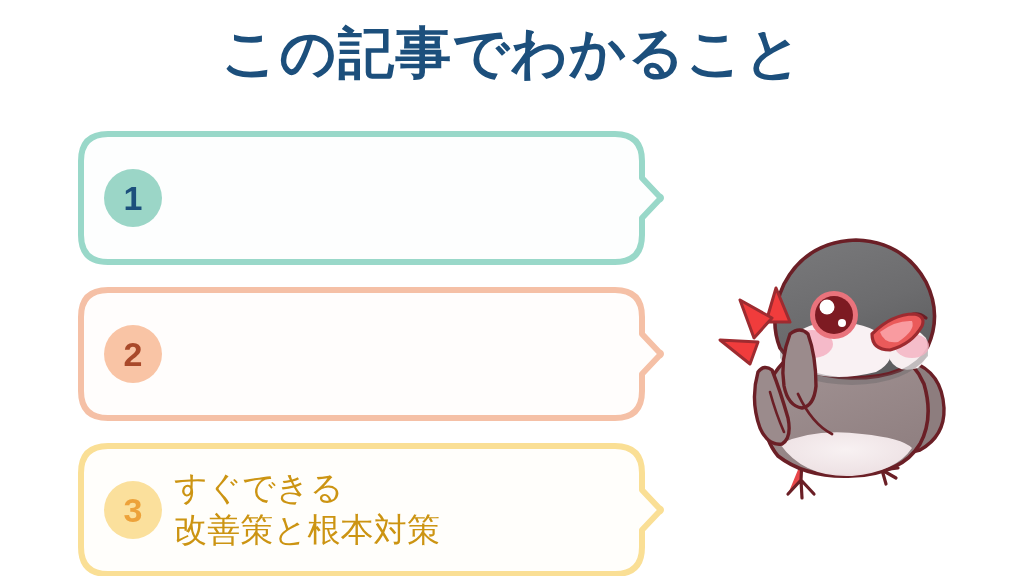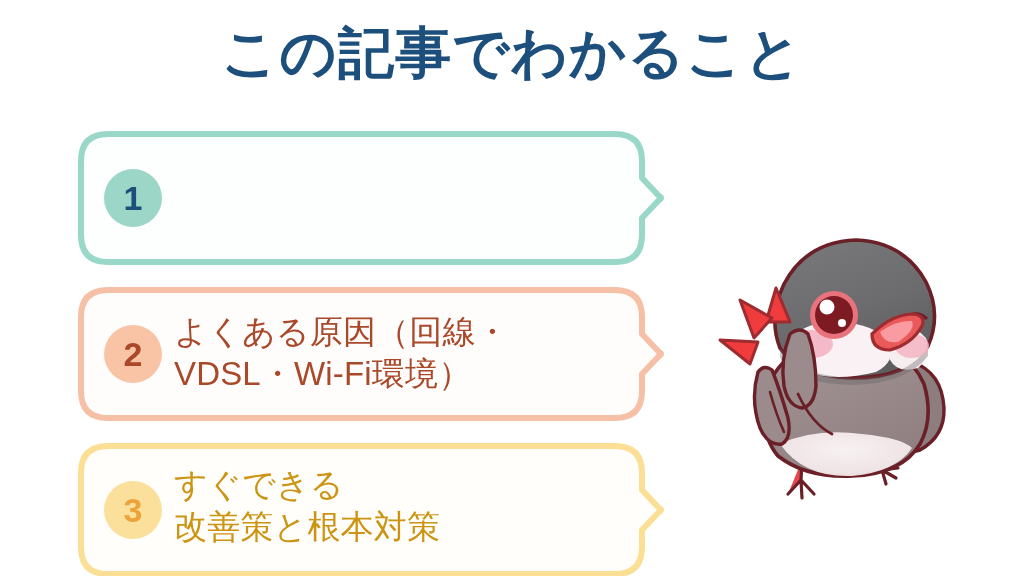--- a/index.html
+++ b/index.html
@@ -155,22 +155,20 @@
                  Q 564 131 537 131
                  L 30 131
                  Q 3 131 3 104
                  L 3 30
                  Q 3 3 30 3 Z" fill="#fffdfc" stroke="#f5c0a6" stroke-width="6" stroke-linejoin="round" stroke-linecap="round"></path>
       </svg>
       <div class="bubble-content">
         <div class="badge" style="background: rgb(249, 196, 165); color: rgb(169, 73, 42);">
           <span>2</span>
         </div>
-        <div class="bubble-text" style="color: rgb(169, 73, 42);">よくある原因（回線・
-VDSL・Wi-Fi環境）</div>
       </div>
     </div>
 
     <div class="bubble-row">
       <svg class="bubble-shape" viewBox="0 0 567 134">
         <path class="bub-path-3" d="M 30 3
                  L 537 3
                  Q 564 3 564 30
                  L 564 47
                  L 581 65
@@ -180,21 +178,21 @@
                  Q 564 131 537 131
                  L 30 131
                  Q 3 131 3 104
                  L 3 30
                  Q 3 3 30 3 Z" fill="#fffefb" stroke="#fadf95" stroke-width="6" stroke-linejoin="round" stroke-linecap="round"></path>
       </svg>
       <div class="bubble-content">
         <div class="badge" style="background: rgb(251, 224, 156); color: rgb(237, 162, 58);">
           <span>3</span>
         </div>
-        <div class="bubble-text" style="color: rgb(204, 148, 18); font-family: Liberation Mono, monospace;">すぐできる
+        <div class="bubble-text" style="color: rgb(204, 148, 18);">すぐできる
 改善策と根本対策</div>
       </div>
     </div>
 
   </div>
 
   <div id="bird-mascot">
     <svg viewBox="0 0 300 300" xmlns="http://www.w3.org/2000/svg">
       <defs>
         <linearGradient id="headGrad" x1="0" y1="0" x2="0.4" y2="1">

